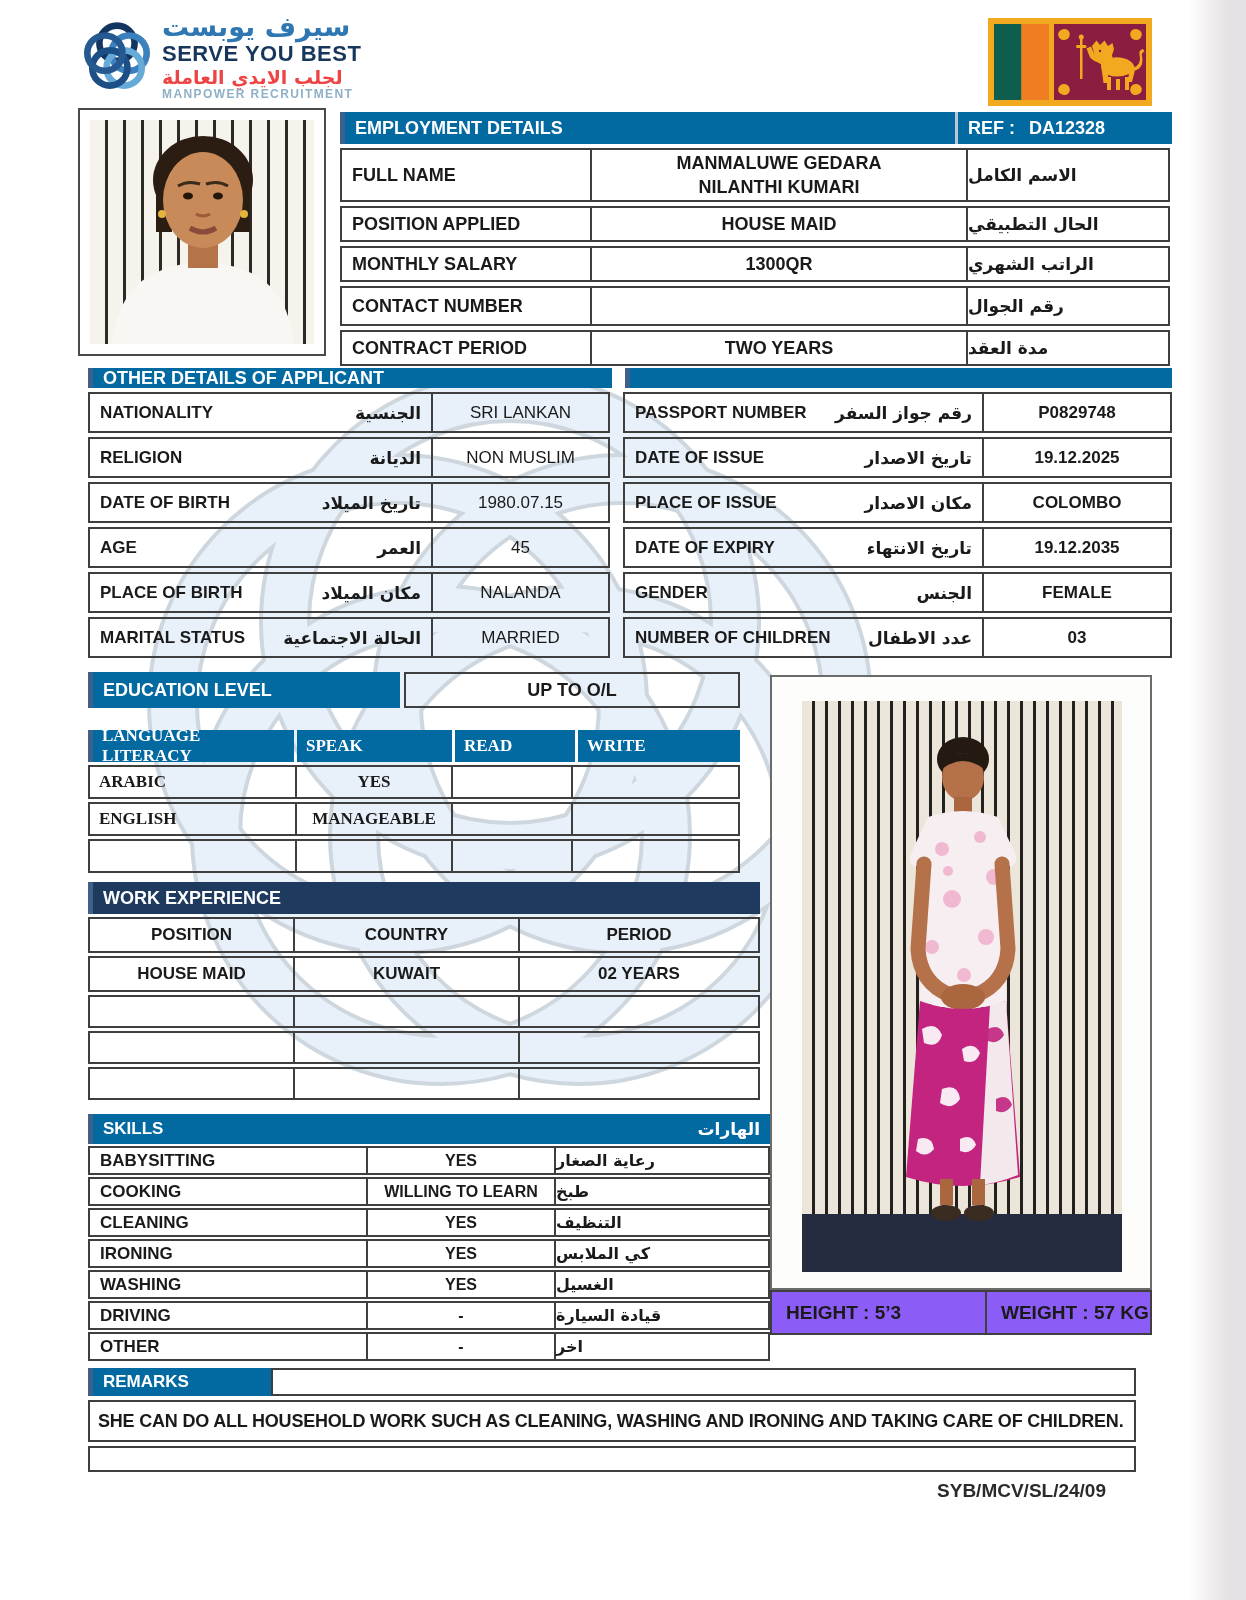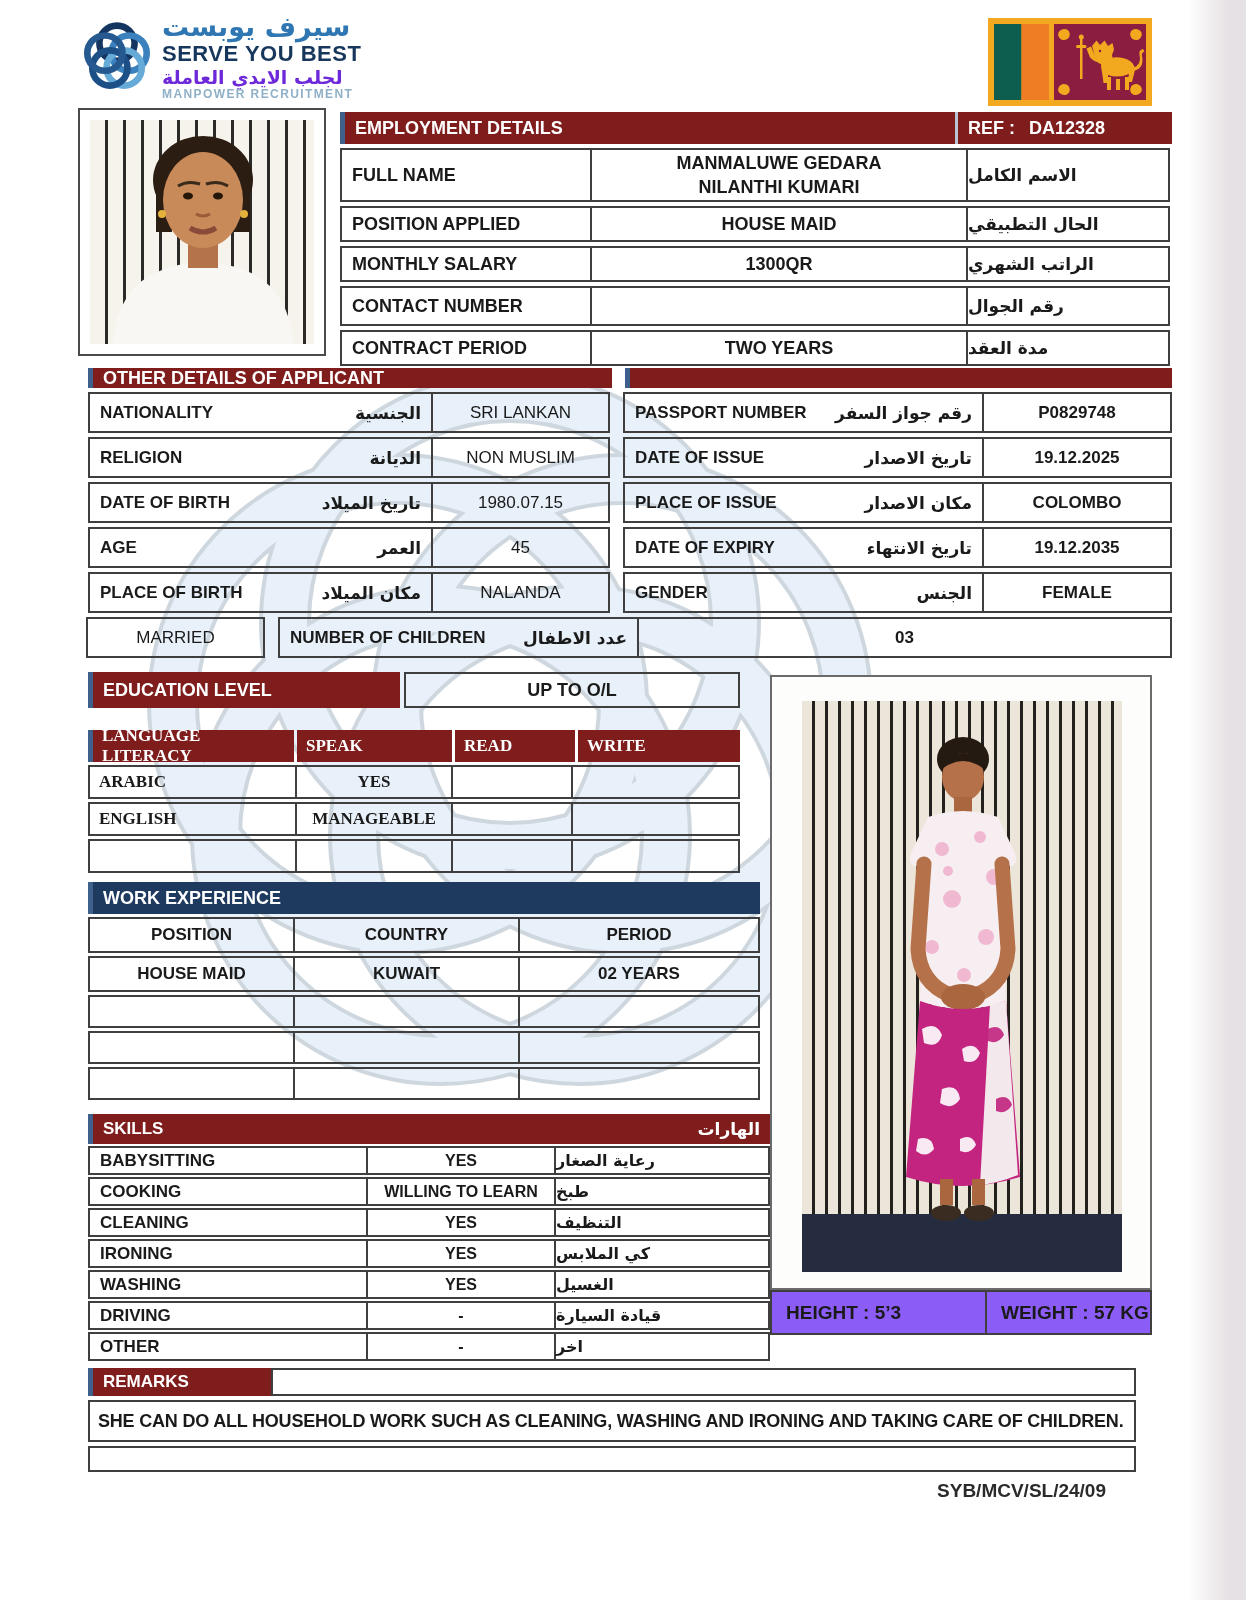--- a/index.html
+++ b/index.html
@@ -13,33 +13,33 @@
     background:linear-gradient(to right, rgba(230,226,229,0), #e6e1e4 70%); z-index:6; }
 
   
   .watermark { position:absolute; left:100px; top:330px; width:820px; height:820px; opacity:.5; z-index:0; }
 
   
   .brand { position:absolute; left:84px; top:12px; display:flex; gap:12px; align-items:center; z-index:2; }
   .brand-text { display:flex; flex-direction:column; align-items:flex-start; line-height:1.12; }
   .b-ar   { font-size:27px; font-weight:bold; color:#2f77b2; }
   .b-en   { font-size:22px; font-weight:bold; color:#16365c; letter-spacing:.5px; }
-  .b-ar2  { font-size:19px; color:#6d28d9; font-weight:bold; }
+  .b-ar2  { font-size:19px; color:#ef4444; font-weight:bold; }
   .b-en2  { font-size:12px; font-weight:bold; color:#8fb0c7; letter-spacing:1.4px; }
 
   .flag { position:absolute; left:988px; top:18px; z-index:2; }
 
   
   .portrait { position:absolute; left:78px; top:108px; width:248px; height:248px;
     border:2px solid #4a4a4a; background:#fff; padding:10px; z-index:2; }
   .portrait-inner { width:100%; height:100%; position:relative; overflow:hidden;
     background:repeating-linear-gradient(90deg,#f6f3ec 0 15px,#2c2a26 15px 18px); }
   .portrait-inner svg { position:absolute; left:0; bottom:0; }
 
-  .navy { background:#7f1d1d; color:#fff; }
+  .navy { background:#0369a1; color:#fff; }
   .cell { border:2px solid #3f3f3f; display:flex; align-items:center; background:transparent; }
 
   
   .emp { position:absolute; left:340px; top:112px; width:832px; z-index:2; }
   .emp-header { display:flex; height:32px; }
   .emp-header .main { flex:1; display:flex; align-items:center; padding-left:10px;
      font-size:18px; font-weight:bold; border-left:5px solid #3d608c; border-right:3px solid #b9c5d4; }
   .emp-header .ref { width:214px; display:flex; align-items:center; padding-left:10px;
      font-size:18px; font-weight:bold; gap:14px; }
   .emp-row { display:flex; margin-top:4px; height:36px; }
@@ -324,20 +324,24 @@
         </div>
       <div class="cell od-valL">NALANDA</div>
       <div class="oh-gap"></div>
       <div class="cell od-labR">
           <span>GENDER</span>
           <span class="ar">الجنس</span>
         </div>
       <div class="cell od-valR">FEMALE</div>
     </div>
     <div class="od-line">
+      <div class="cell od-labL">
+          <span>MARITAL STATUS</span>
+          <span class="ar">الحالة الاجتماعية</span>
+        </div>
       <div class="cell od-valL">MARRIED</div>
       <div class="oh-gap"></div>
       <div class="cell od-labR">
           <span>NUMBER OF CHILDREN</span>
           <span class="ar">عدد الاطفال</span>
         </div>
       <div class="cell od-valR">03</div>
     </div>
   </section>
 

